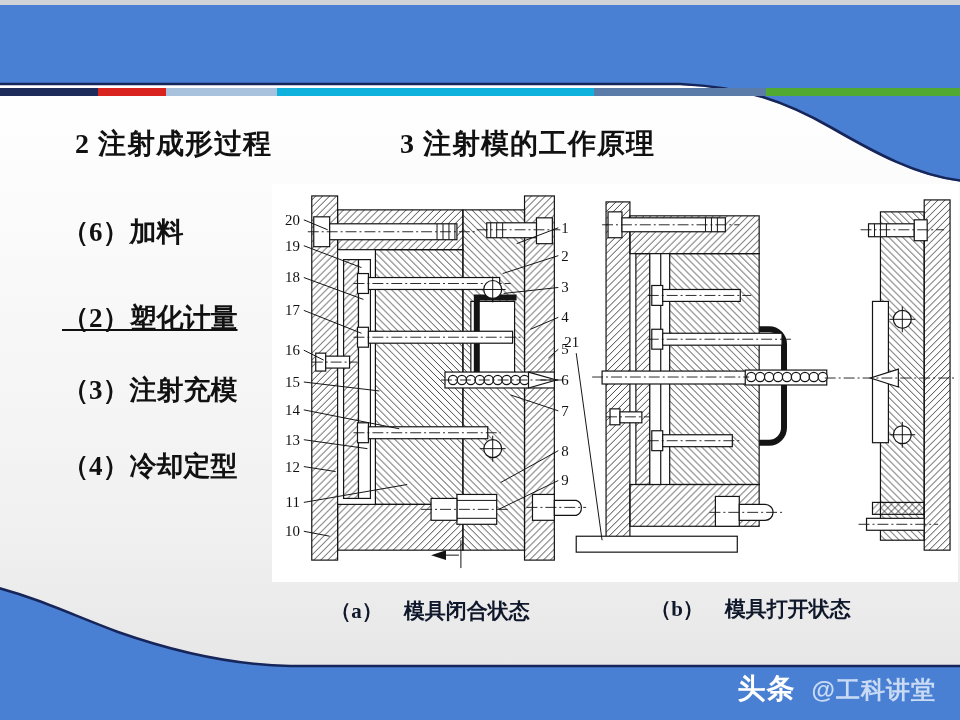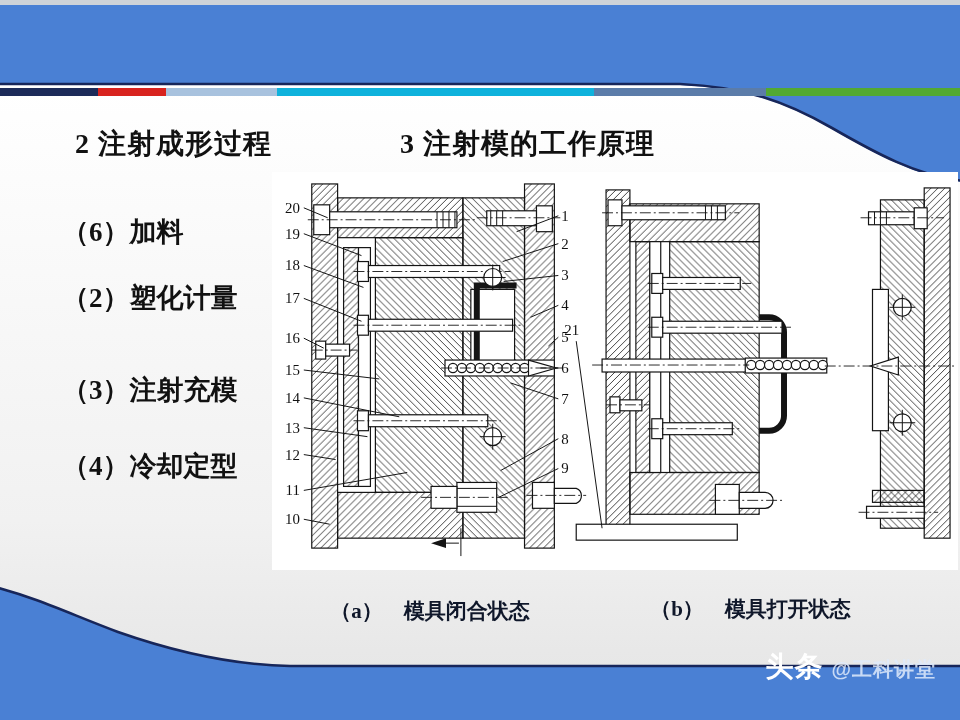--- a/index.html
+++ b/index.html
@@ -22,32 +22,32 @@
   .seg-cyan{width:317px;background:#0fb2dc;}
   .seg-slate{width:172px;background:#5b7ca9;}
   .seg-green{width:194px;background:#52a932;}
   
   .title{z-index:4;font-size:28px;font-weight:bold;color:#111;white-space:nowrap;letter-spacing:1px;margin-top:16px;}
   .title-left{left:75px;top:109px;}
   .title-right{left:400px;top:109px;}
   
   .steps{z-index:4;left:62px;top:0;width:230px;}
   .step{position:absolute;left:0;font-size:27px;font-weight:bold;color:#111;white-space:nowrap;}
-  .step-1{top:214px;} .step-2{top:280px;} .step-3{top:372px;} .step-4{top:448px;text-align:right;}
-  
-  .figure{left:272px;top:172px;width:686px;height:398px;z-index:4;background:#fdba74;}
+  .step-1{top:214px;} .step-2{top:300px;text-decoration:underline;} .step-3{top:372px;} .step-4{top:448px;text-align:right;}
+  
+  .figure{left:272px;top:184px;width:686px;height:398px;z-index:4;background:#fdba74;}
   .figure svg{display:block;width:100%;height:100%;}
   
   .caption{z-index:4;font-size:21px;font-weight:bold;color:#0f172a;white-space:nowrap;text-align:center;}
   .caption-a{left:285px;top:597px;width:290px;}
   .caption-b{left:608px;top:595px;width:285px;}
   
-  .watermark{z-index:5;right:24px;top:648px;display:flex;align-items:baseline;gap:8px;}
+  .watermark{z-index:5;right:24px;top:670px;display:flex;align-items:baseline;gap:16px;}
   .wm-brand{font-family:"Liberation Sans","DejaVu Sans",sans-serif;font-weight:900;font-size:28px;color:#ffffff;letter-spacing:1px;}
-  .wm-handle{font-family:"Liberation Sans","DejaVu Sans",sans-serif;font-weight:700;font-size:20px;color:rgba(223,234,250,0.85);letter-spacing:1px;}
+  .wm-handle{font-family:"Liberation Sans","DejaVu Sans",sans-serif;font-weight:700;font-size:24px;color:rgba(223,234,250,0.85);letter-spacing:1px;}
   
   .pl1{fill:url(#h1);stroke:#141414;stroke-width:1.2;}
   .pl2{fill:url(#h2);stroke:#141414;stroke-width:1.2;}
   .wh{fill:#ffffff;stroke:#141414;stroke-width:1.2;}
   .cl{stroke:#141414;stroke-width:0.9;stroke-dasharray:11 3 2 3;fill:none;}
   .ld{stroke:#141414;stroke-width:1;fill:none;}
   .tk{stroke:#141414;stroke-width:1;}
   .blk{fill:none;stroke:#141414;stroke-width:6;}
   text.num{font-family:"Liberation Serif","DejaVu Serif",serif;font-size:15px;fill:#111;}
 </style>

